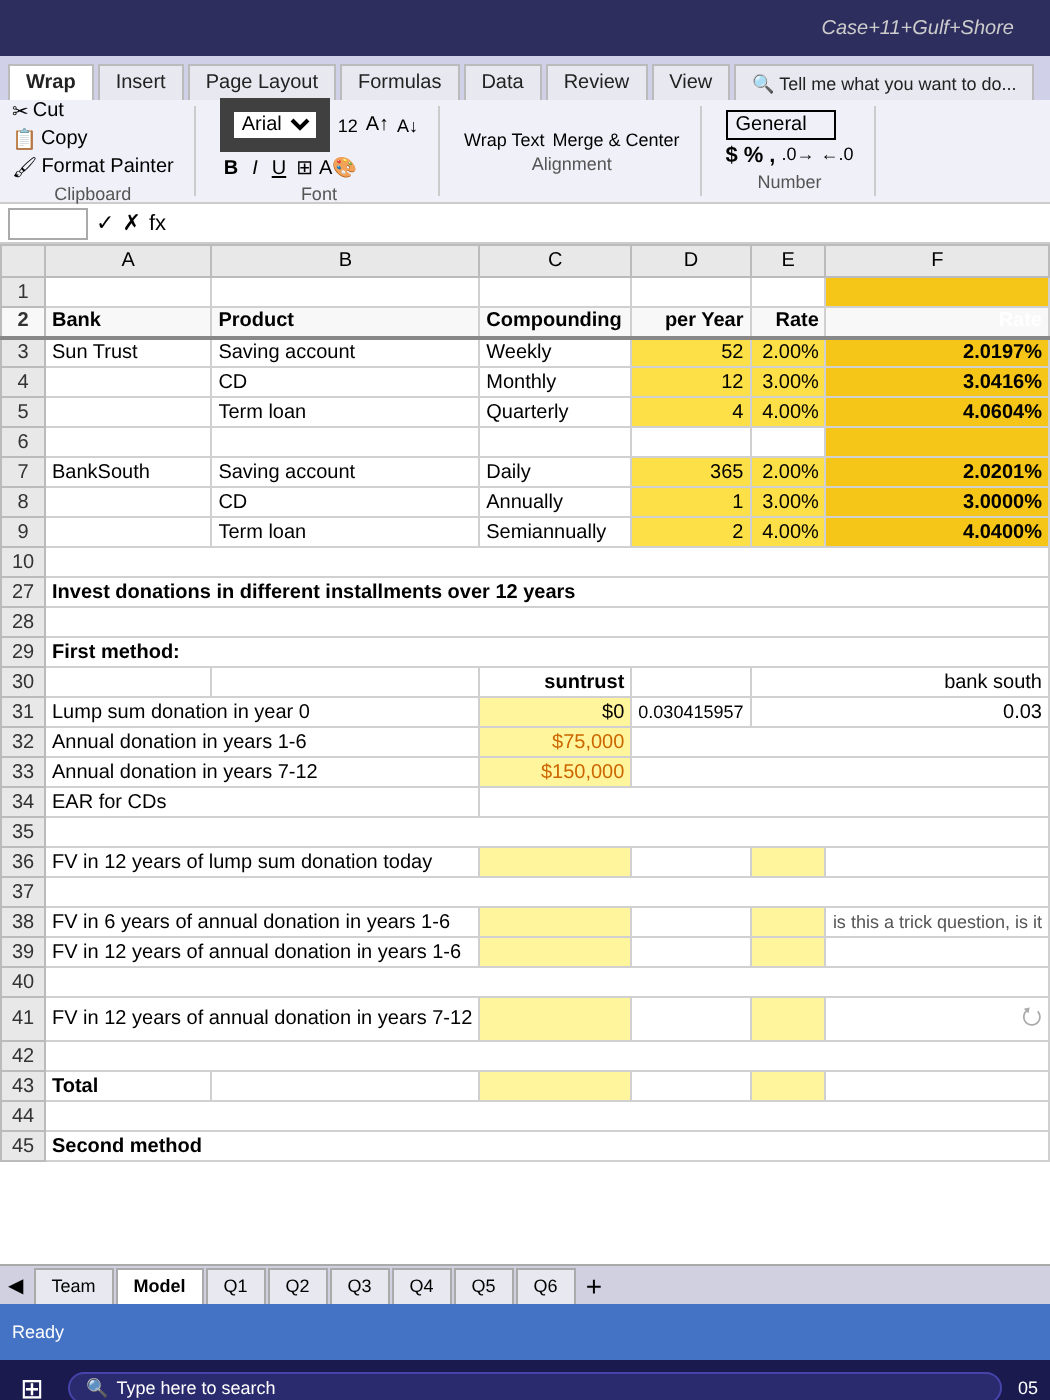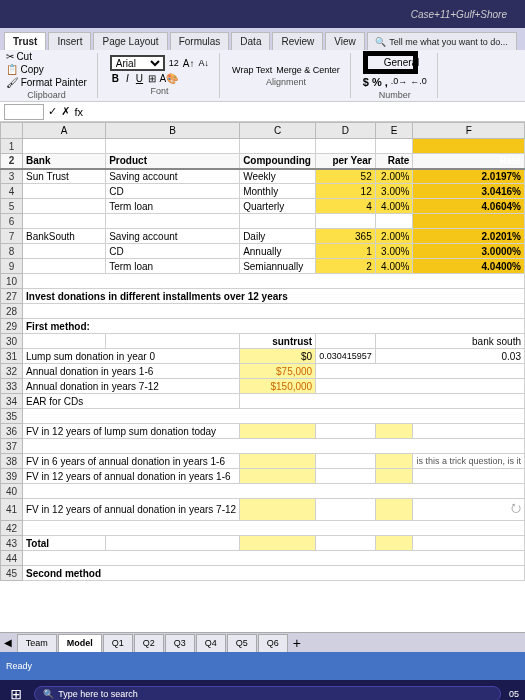--- a/index.html
+++ b/index.html
@@ -101,22 +101,22 @@
 
     .font-row1 {
       display: flex;
       align-items: center;
       gap: 4px;
     }
 
     .font-select {
       font-size: 10px;
       width: 55px;
-      height: 16px;
-      border: 2px solid #404040;
+      height: 27px;
+      border: 7px solid #404040;
       background: white;
     }
 
     .font-row2 {
       display: flex;
       align-items: center;
       gap: 3px;
       font-size: 10px;
     }
 
@@ -322,21 +322,21 @@
     }
   </style>
 </head>
 <body>
 
 <div class="title-bar">
   <span>Case+11+Gulf+Shore</span>
 </div>
 
 <div class="ribbon-tabs">
-  <div class="ribbon-tab active">Trust</div>
+  <div class="ribbon-tab active">Wrap</div>
   <div class="ribbon-tab">Insert</div>
   <div class="ribbon-tab">Page Layout</div>
   <div class="ribbon-tab">Formulas</div>
   <div class="ribbon-tab">Data</div>
   <div class="ribbon-tab">Review</div>
   <div class="ribbon-tab">View</div>
   <div class="ribbon-tab" style="font-size:9px;">🔍 Tell me what you want to do...</div>
 </div>
 
 <div class="ribbon-content">
@@ -376,21 +376,21 @@
       <div style="font-size:9px; cursor:pointer;">Wrap Text</div>
       <div style="font-size:9px; cursor:pointer;">
         <span>Merge &amp; Center</span>
       </div>
     </div>
     <div class="ribbon-group-label">Alignment</div>
   </div>
 
   <div class="ribbon-group">
     <div class="number-section">
-      <div style="font-size:10px; border: 5px solid #000000; padding: 1px 16px; width: 55px; cursor:pointer;">General</div>
+      <div style="font-size:10px; border: 1px solid #000000; padding: 1px 4px; width: 55px; cursor:pointer;">General</div>
       <div style="display:flex; gap:3px; font-size:11px;">
         <span style="cursor:pointer; font-weight:bold;">$</span>
         <span style="cursor:pointer; font-weight:bold;">%</span>
         <span style="cursor:pointer; font-weight:bold;">,</span>
         <span style="cursor:pointer; font-size:9px;">.0→</span>
         <span style="cursor:pointer; font-size:9px;">←.0</span>
       </div>
     </div>
     <div class="ribbon-group-label">Number</div>
   </div>

